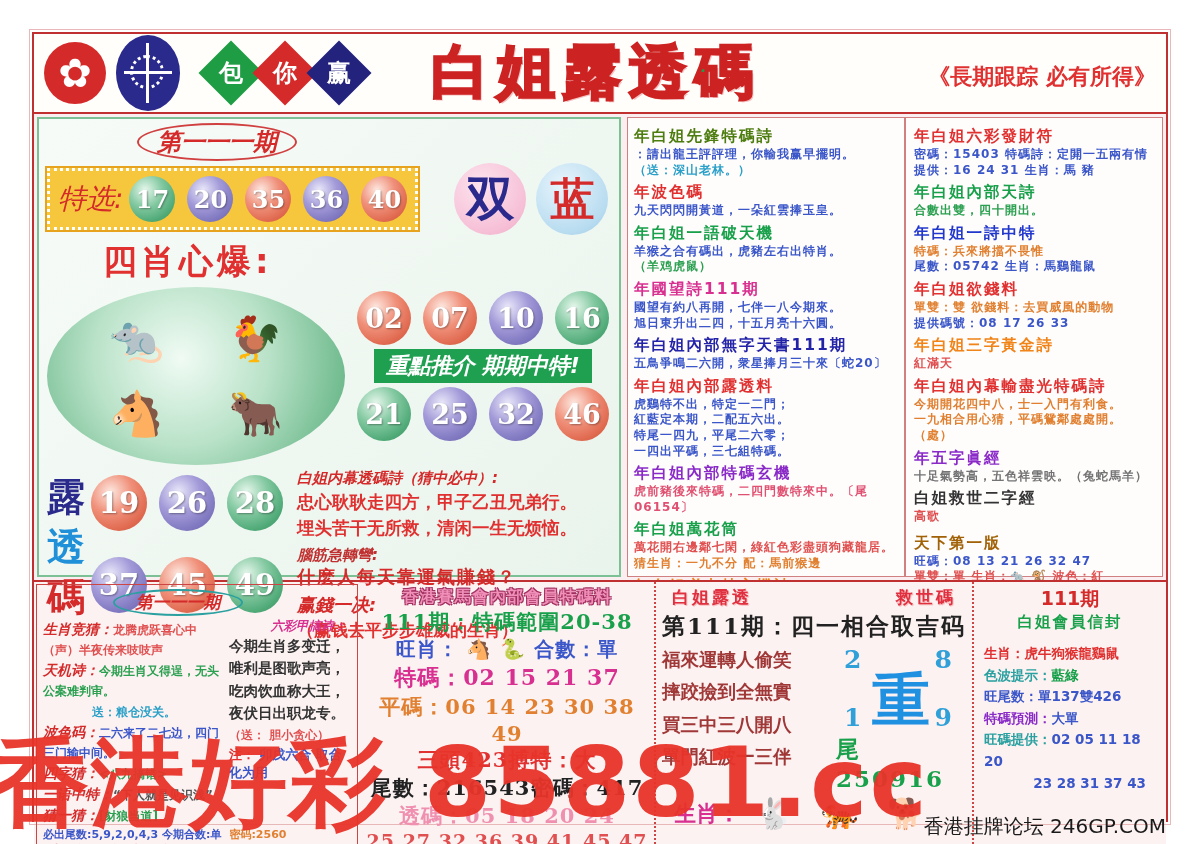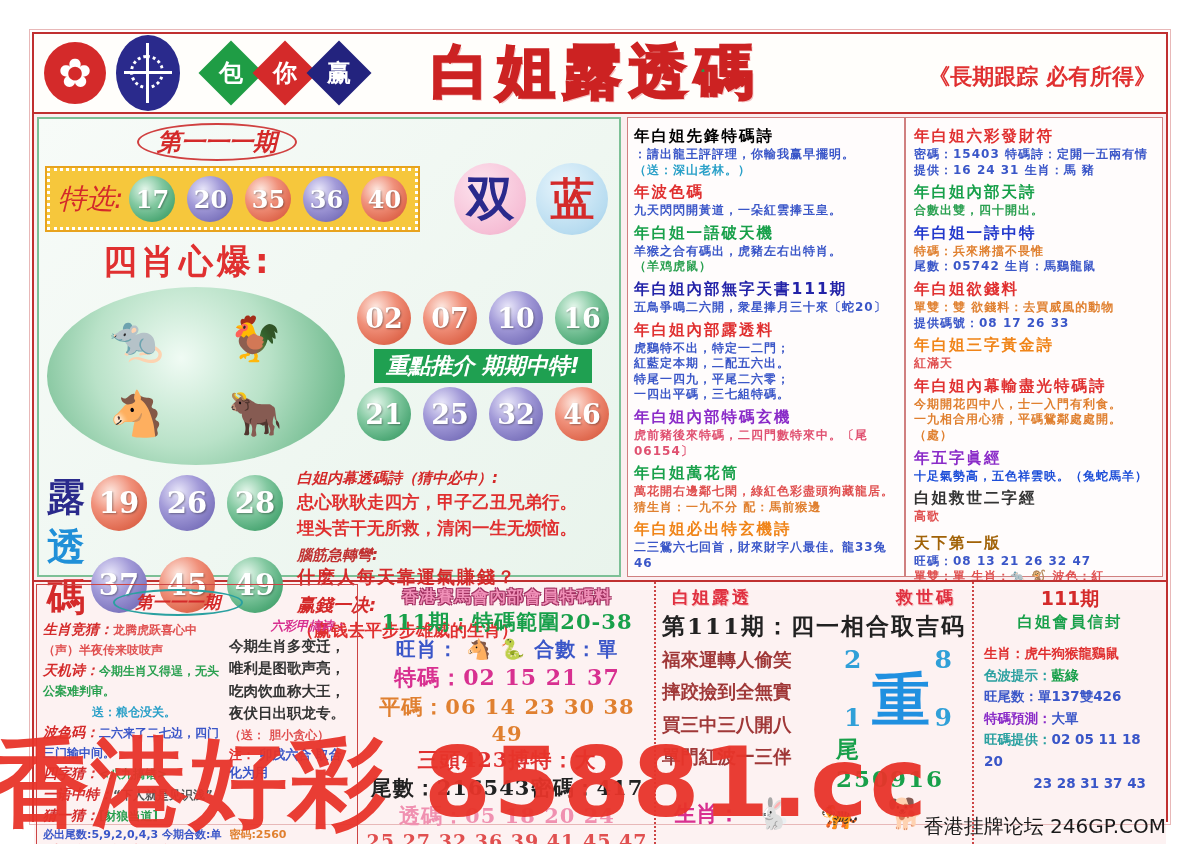--- a/index.html
+++ b/index.html
@@ -245,32 +245,37 @@
             <div class="brain-q">什麽人每天靠運氣賺錢？</div>
             <div class="win-title">赢錢一决:</div>
             <div class="win-note">（赢钱去平步步雄威的生肖）</div>
           </div>
         </div>
       </section>
 
       <div class="cols-wrap">
         <section class="mid-col" id="mid-col">
             <div class="sec">
-              <div class="sec-title" style="color: #000000;">年白姐先鋒特碼詩</div>
+              <div class="sec-title" style="color: #4d7c0f;">年白姐先鋒特碼詩</div>
               <div class="sec-line" style="color: rgb(58, 86, 200);">：請出龍王評評理，你輸我赢早擺明。</div>
               <div class="sec-line" style="color: rgb(42, 160, 200);">（送：深山老林。）</div>
             </div>
             <div class="sec">
               <div class="sec-title" style="color: rgb(224, 48, 48);">年波色碼</div>
               <div class="sec-line" style="color: rgb(58, 86, 200);">九天閃閃開黃道，一朵紅雲捧玉皇。</div>
             </div>
             <div class="sec">
               <div class="sec-title" style="color: rgb(24, 160, 74);">年白姐一語破天機</div>
               <div class="sec-line" style="color: rgb(58, 86, 200);">羊猴之合有碼出，虎豬左右出特肖。</div>
               <div class="sec-line" style="color: rgb(42, 160, 80);">（羊鸡虎鼠）</div>
+            </div>
+            <div class="sec">
+              <div class="sec-title" style="color: rgb(216, 48, 144);">年國望詩111期</div>
+              <div class="sec-line" style="color: rgb(58, 86, 200);">國望有約八再開，七伴一八今期來。</div>
+              <div class="sec-line" style="color: rgb(58, 86, 200);">旭日東升出二四，十五月亮十六圓。</div>
             </div>
             <div class="sec">
               <div class="sec-title" style="color: rgb(35, 35, 168);">年白姐內部無字天書111期</div>
               <div class="sec-line" style="color: rgb(58, 86, 200);">五鳥爭鳴二六開，衆星捧月三十來〔蛇20〕</div>
             </div>
             <div class="sec">
               <div class="sec-title" style="color: rgb(224, 48, 48);">年白姐內部露透料</div>
               <div class="sec-line" style="color: rgb(58, 86, 200);">虎鷄特不出，特定一二門；</div>
               <div class="sec-line" style="color: rgb(58, 86, 200);">紅藍定本期，二配五六出。</div>
               <div class="sec-line" style="color: rgb(58, 86, 200);">特尾一四九，平尾二六零；</div>
@@ -314,21 +319,21 @@
               <div class="sec-title" style="color: rgb(240, 132, 24);">年白姐三字黃金詩</div>
               <div class="sec-line" style="color: rgb(224, 80, 80);">紅滿天</div>
             </div>
             <div class="sec">
               <div class="sec-title" style="color: rgb(224, 48, 48);">年白姐內幕輸盡光特碼詩</div>
               <div class="sec-line" style="color: rgb(224, 128, 48);">今期開花四中八，士一入門有利食。</div>
               <div class="sec-line" style="color: rgb(224, 128, 48);">一九相合用心猜，平碼鴛鄰處處開。（處）</div>
             </div>
             <div class="sec">
               <div class="sec-title" style="color: rgb(138, 43, 200);">年五字眞經</div>
-              <div class="sec-line" style="color: #1d4ed8;">十足氣勢高，五色祥雲映。（兔蛇馬羊）</div>
+              <div class="sec-line" style="color: #737373;">十足氣勢高，五色祥雲映。（兔蛇馬羊）</div>
             </div>
             <div class="sec">
               <div class="sec-title" style="color: rgb(51, 51, 51);">白姐救世二字經</div>
               <div class="sec-line" style="color: rgb(224, 80, 80);">高歌</div>
             </div>
             <div class="sec">
               <div class="sec-title" style="color: #a16207; margin-top: 8px;">天下第一版</div>
               <div class="sec-line" style="color: rgb(58, 86, 200);">旺碼：08 13 21 26 32 47</div>
               <div class="sec-line" style="color: rgb(224, 80, 80);">單雙：單 生肖：🐀 🐒 波色：紅</div>
               <div class="sec-line" style="color: rgb(58, 86, 200);">猜生肖：不如雙進一同追</div>

